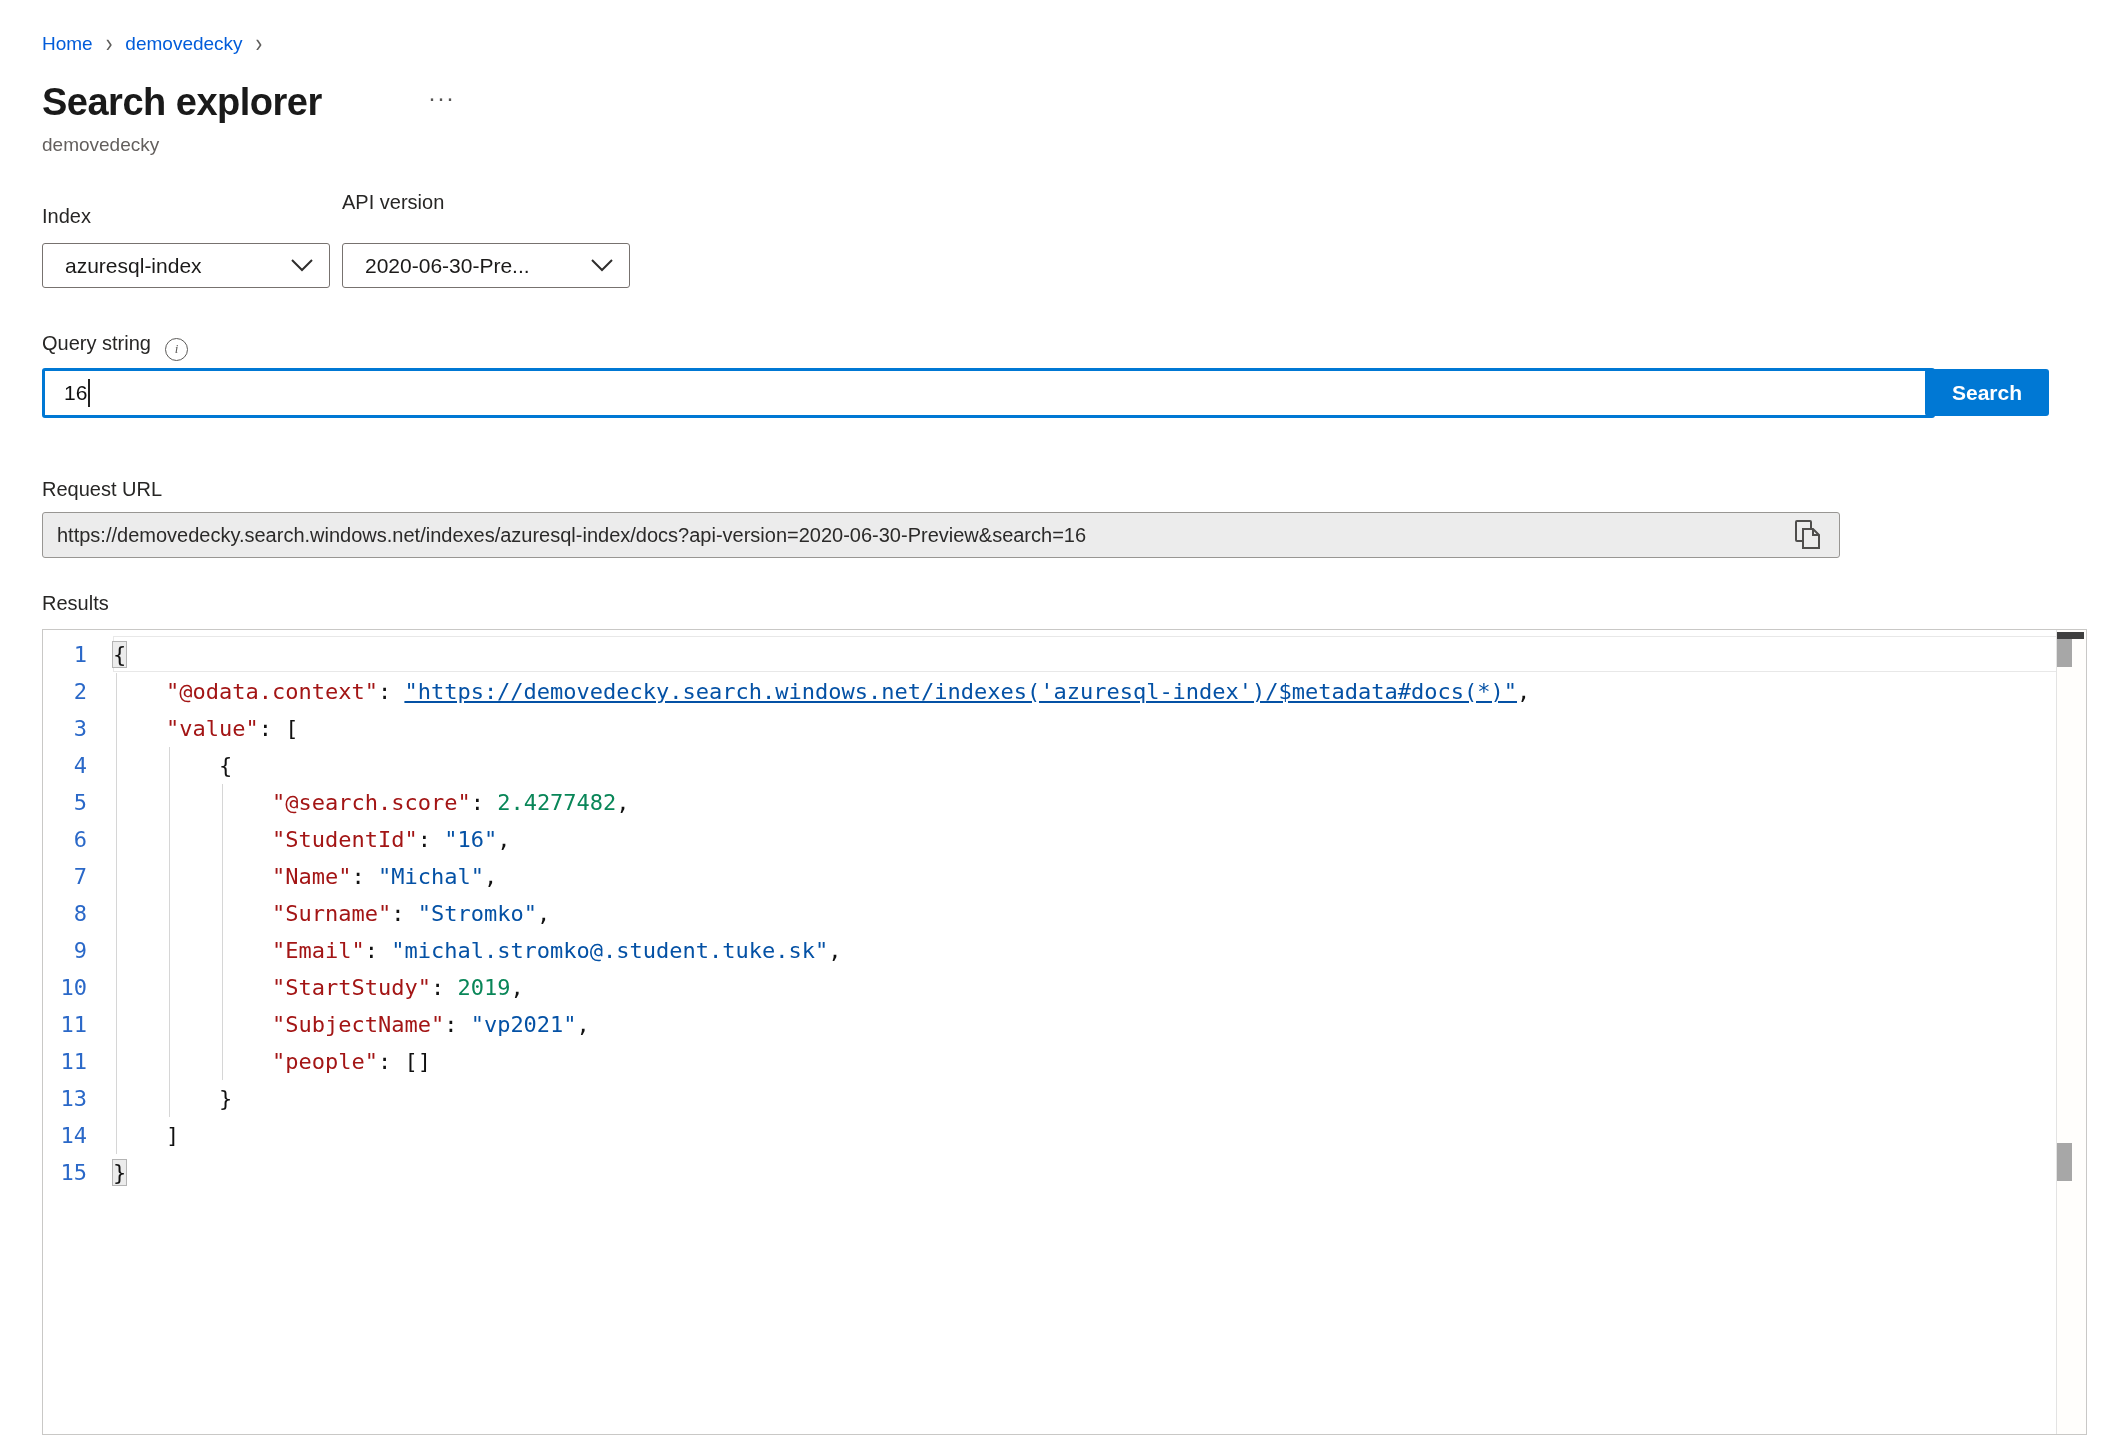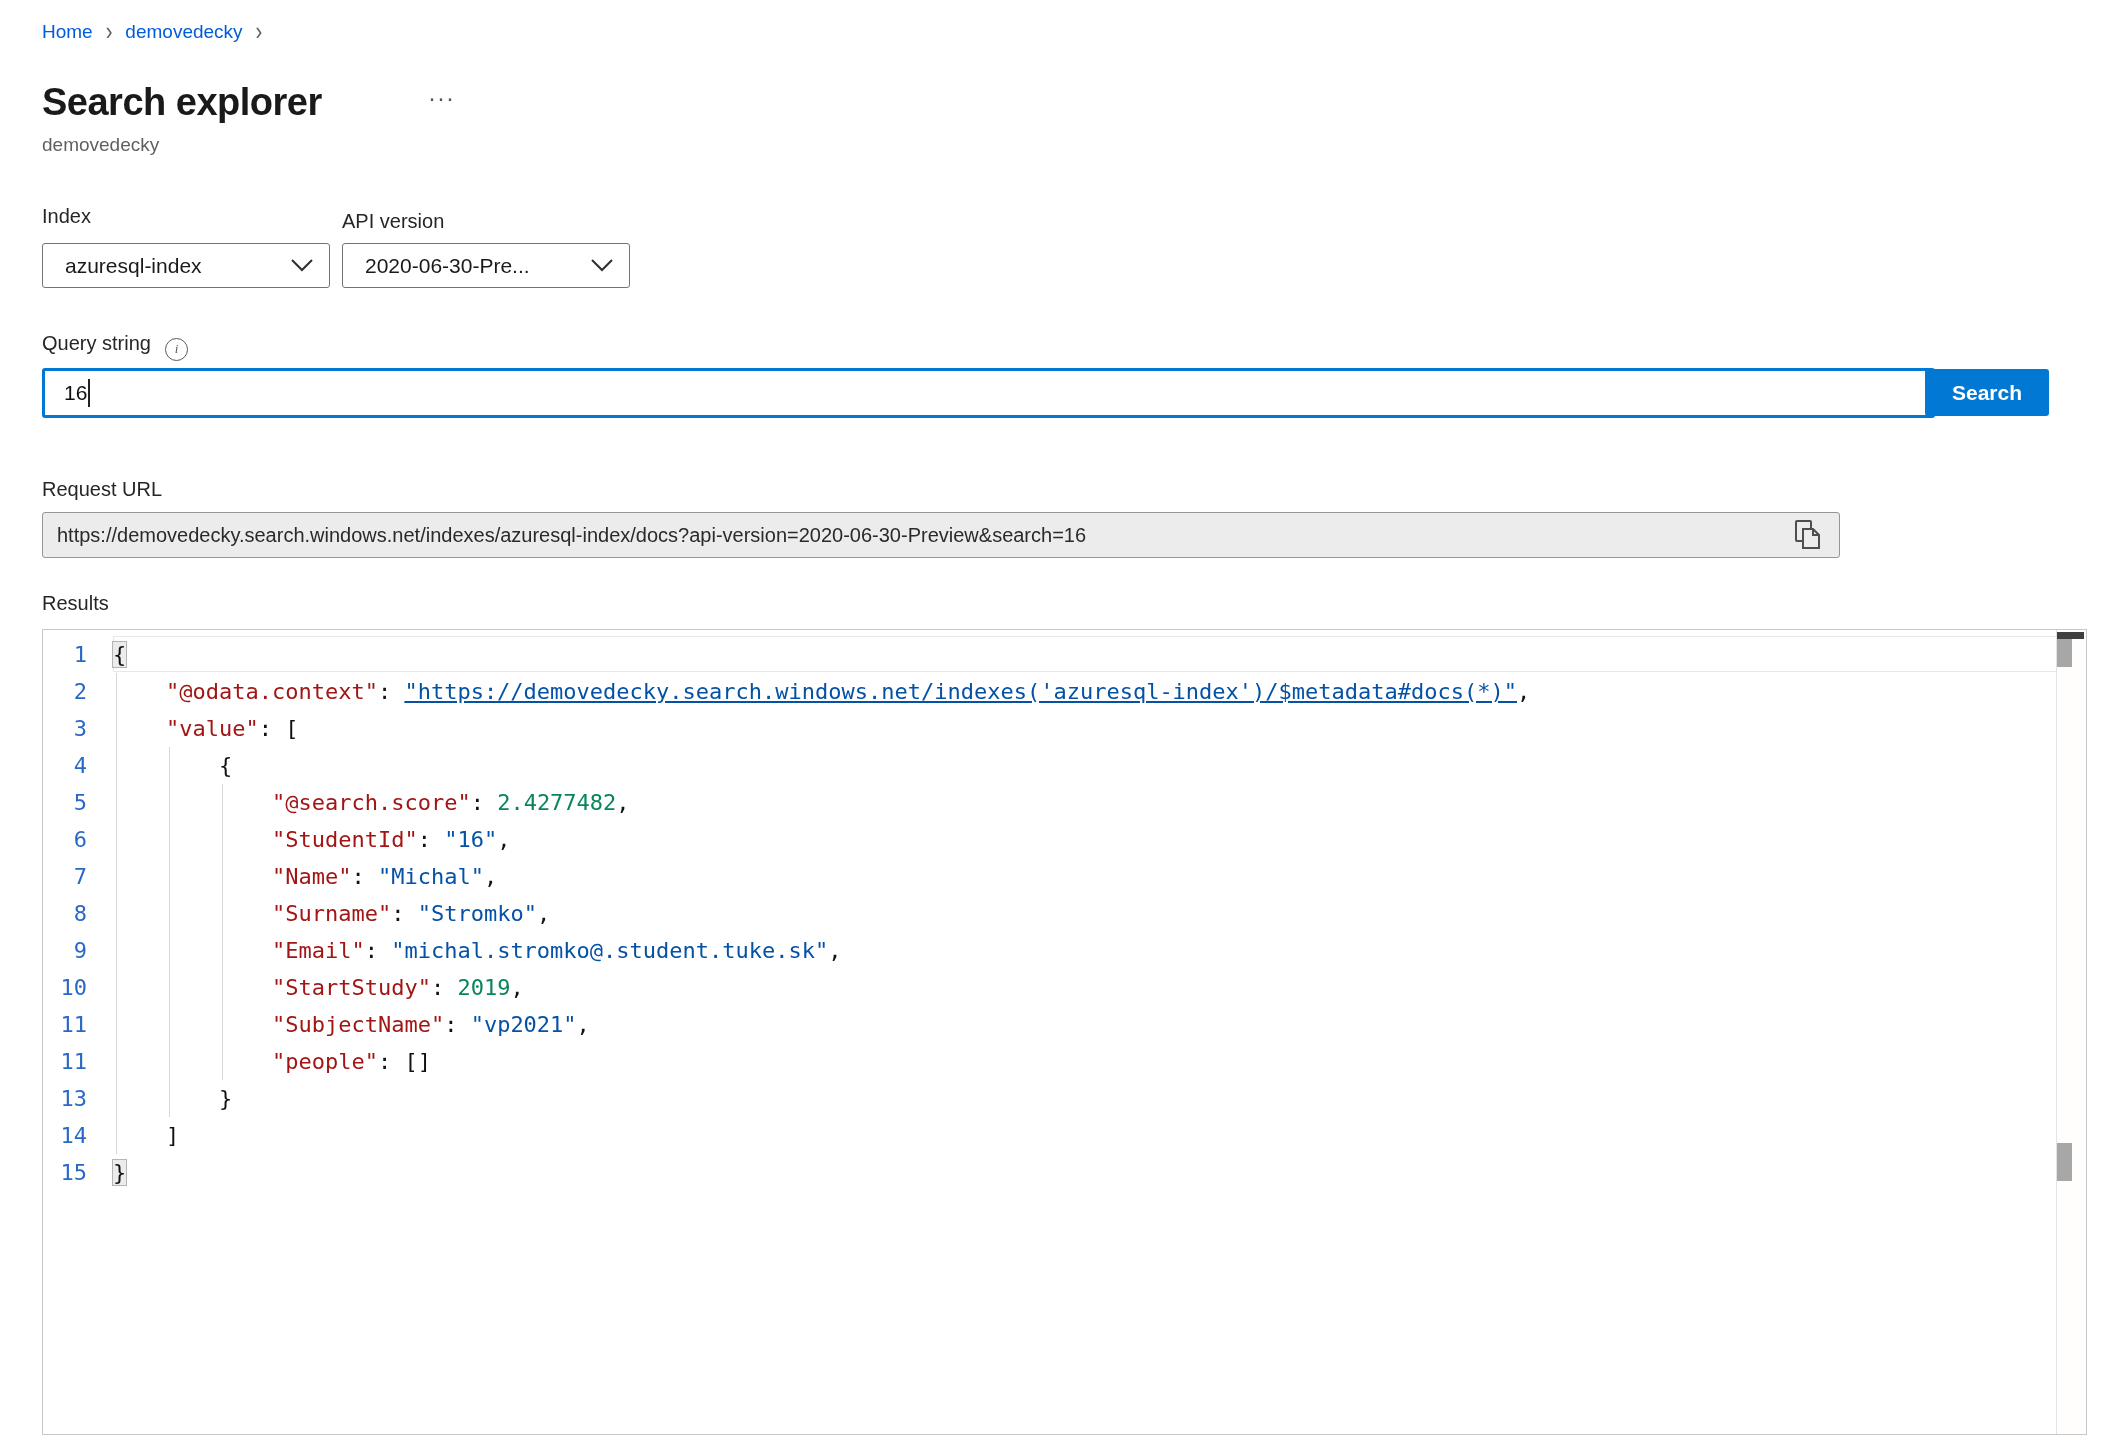--- a/index.html
+++ b/index.html
@@ -2,21 +2,21 @@
 <html><head>
 <meta charset="utf-8">
 <style>
   html,body{margin:0;padding:0;background:#ffffff;}
   body{width:2102px;height:1436px;position:relative;overflow:hidden;
        font-family:"Liberation Sans",sans-serif;color:#1b1a19;}
 
   .abs{position:absolute;}
 
   
-  .breadcrumb{left:42px;top:20px;font-size:19px;display:flex;align-items:center;gap:13px;}
+  .breadcrumb{left:42px;top:32px;font-size:19px;display:flex;align-items:center;gap:13px;}
   .crumb{color:#015cda;text-decoration:none;cursor:pointer;}
   .crumb-sep{color:#5f5e5c;font-size:20px;transform:scaleY(1.25);display:inline-block;}
 
   
   .page-title{left:42px;top:56px;font-size:38px;font-weight:700;color:#1a1a1a;letter-spacing:-.5px;text-align:right;}
   .more-btn{left:428px;top:86px;font-size:24px;color:#565554;letter-spacing:1px;cursor:pointer;line-height:1;}
   .subtitle{left:42px;top:134px;font-size:19px;color:#635f5d;}
 
   
   .field-label{font-size:20px;color:#272625;}
@@ -77,21 +77,21 @@
   <span class="crumb-sep">›</span>
   <a class="crumb">demovedecky</a>
   <span class="crumb-sep">›</span>
 </nav>
 
 <h1 class="abs page-title">Search explorer</h1>
 <div class="abs more-btn">···</div>
 <div class="abs subtitle">demovedecky</div>
 
 <div class="abs field-label" style="left:42px;top:205px;">Index</div>
-<div class="abs field-label" style="left:342px;top:210px;">API version</div>
+<div class="abs field-label" style="left:342px;top:191px;">API version</div>
 
 <div class="abs dropdown" style="left:42px;top:243px;width:288px;">
   <span>azuresql-index</span>
   <span class="chev">
     <svg width="22" height="13" viewBox="0 0 22 13">
         <polyline points="1,1 11,11 21,1" fill="none" stroke="#2f2e2d" stroke-width="2"></polyline>
       </svg>
   </span>
 </div>
 

